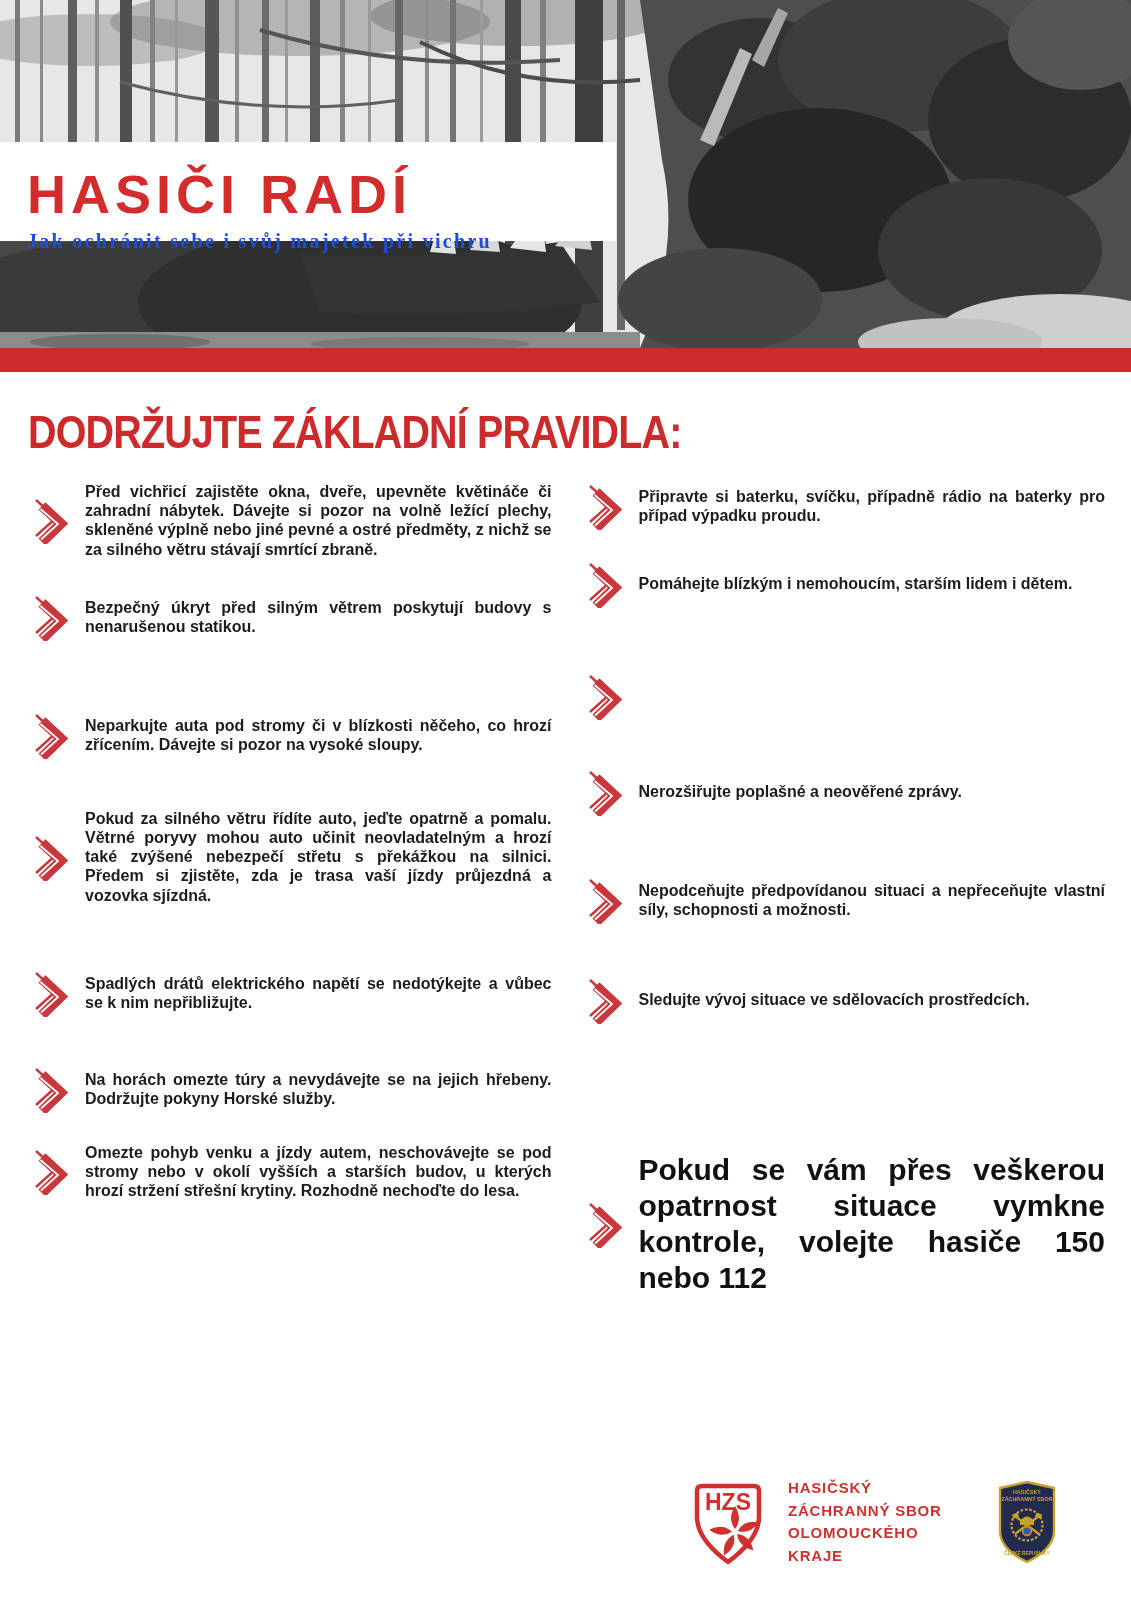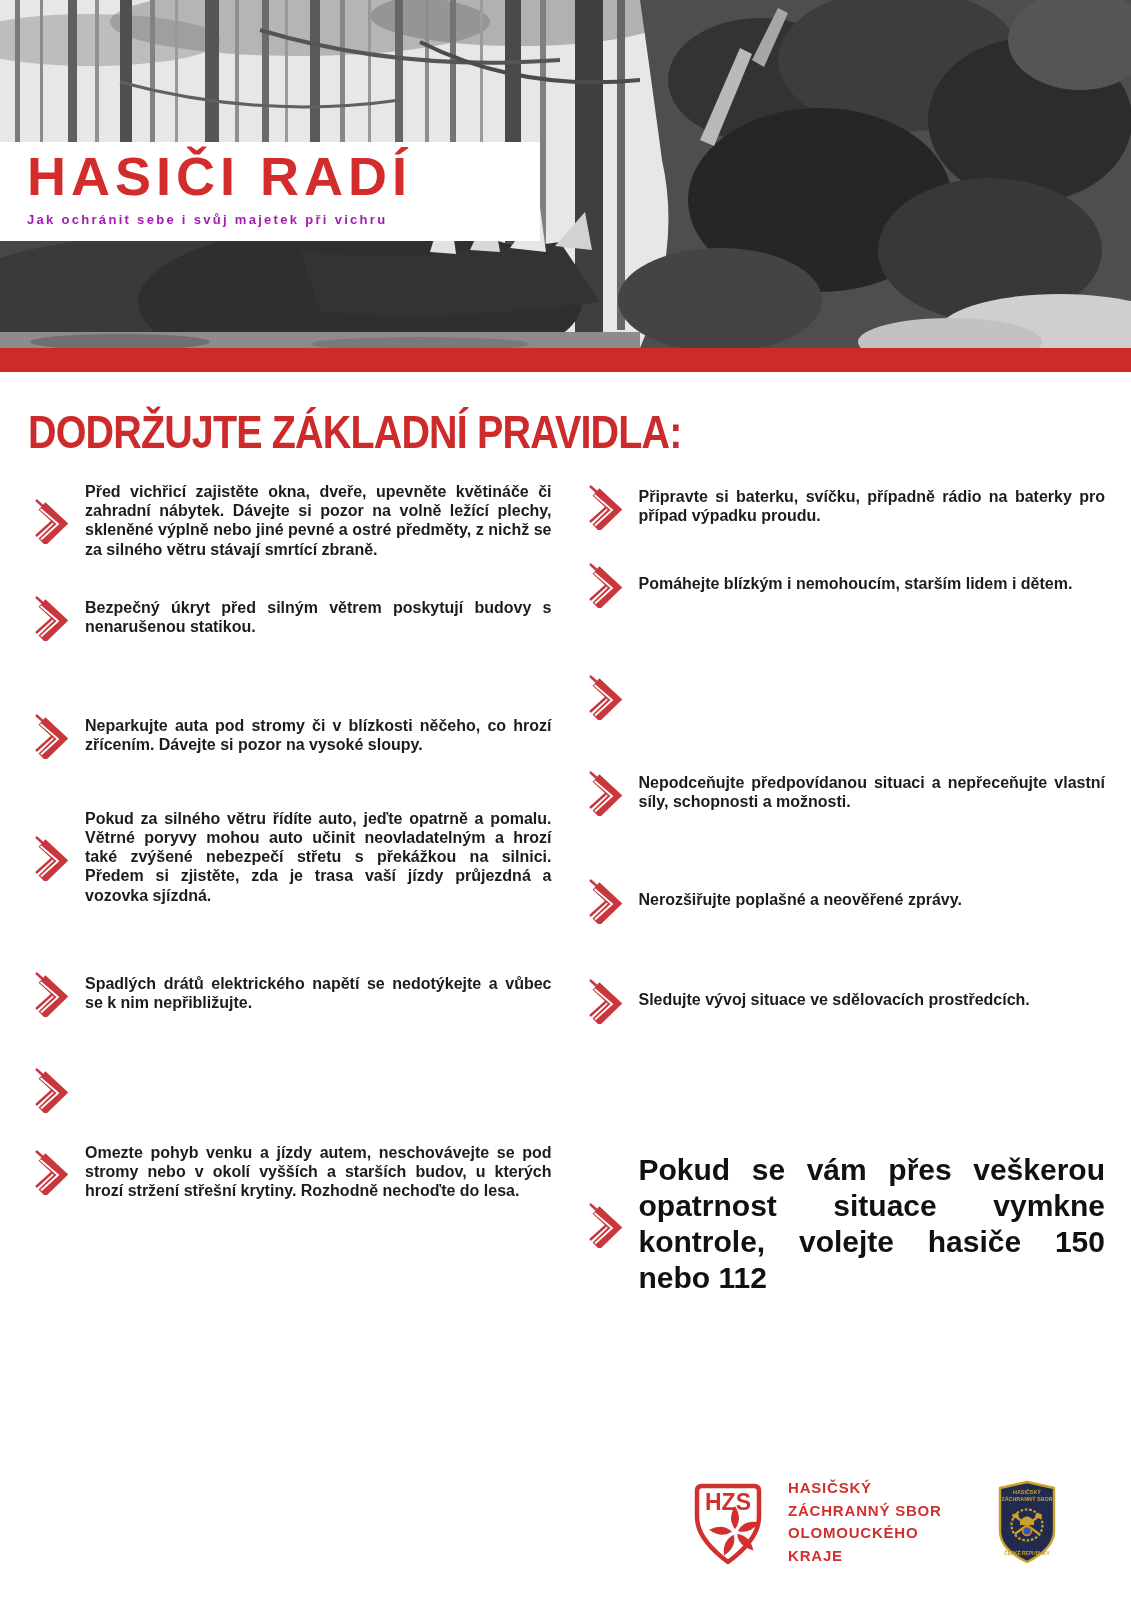--- a/index.html
+++ b/index.html
@@ -5,30 +5,30 @@
   html,body{margin:0;padding:0;}
   body{
     width:1131px;height:1600px;position:relative;background:#ffffff;
     font-family:"Liberation Sans", sans-serif;overflow:hidden;
   }
   
   .photo{position:absolute;top:0;left:0;width:1131px;height:348px;overflow:hidden;background:#e6e6e6;}
   .photo svg{display:block;width:100%;height:100%;}
   
   .banner{
-    position:absolute;top:142px;left:0;width:540px;height:99px;background:#ffffff;
-    box-sizing:border-box;padding:7px 0 0 27px;z-index:3;
+    position:absolute;top:142px;left:0;width:616px;height:99px;background:#ffffff;
+    box-sizing:border-box;padding:25px 0 0 27px;z-index:3;
   }
   .title{
     font-size:54px;line-height:1;font-weight:800;color:#d22c2c;
     letter-spacing:5px;white-space:nowrap;
   }
   .subtitle{
-    margin-top:9px;font-size:13px;font-weight:700;color:#a21caf;
-    letter-spacing:2.3px;white-space:nowrap;
+    margin-top:9px;font-size:20px;font-weight:700;color:#1d4ed8;
+    letter-spacing:2.3px;white-space:nowrap;font-family:Liberation Serif, serif;
   }
   
   .stripe{position:absolute;top:348px;left:0;width:1131px;height:24px;background:#cc2b2a;z-index:2;}
   
   .section-heading{
     position:absolute;top:404px;left:28px;font-size:47px;font-weight:800;color:#cd2b2b;
     transform:scaleX(.84);transform-origin:left center;letter-spacing:-1px;white-space:nowrap;
   }
   
   .columns{position:absolute;top:482px;left:28px;right:26px;display:flex;gap:30px;}
@@ -174,20 +174,21 @@
     <div class="rule">
       <svg class="chev">
           <use href="#chev"></use>
         </svg>
       <p>Spadlých drátů elektrického napětí se nedotýkejte a vůbec se k nim nepřibližujte.</p>
     </div>
     <div class="rule">
       <svg class="chev">
           <use href="#chev"></use>
         </svg>
+      <p>Na horách omezte túry a nevydávejte se na jejich hřebeny. Dodržujte pokyny Horské služby.</p>
     </div>
     <div class="rule">
       <svg class="chev">
           <use href="#chev"></use>
         </svg>
       <p>Omezte pohyb venku a jízdy autem, neschovávejte se pod stromy nebo v okolí vyšších a starších budov, u kterých hrozí stržení střešní krytiny. Rozhodně nechoďte do lesa.</p>
     </div>
   </div>
 
   <div class="col col-right">
@@ -205,27 +206,27 @@
     </div>
     <div class="rule">
       <svg class="chev">
           <use href="#chev"></use>
         </svg>
     </div>
     <div class="rule">
       <svg class="chev">
           <use href="#chev"></use>
         </svg>
+      <p>Nerozšiřujte poplašné a neověřené zprávy.</p>
+    </div>
+    <div class="rule">
+      <svg class="chev">
+          <use href="#chev"></use>
+        </svg>
       <p>Nepodceňujte předpovídanou situaci a nepřeceňujte vlastní síly, schopnosti a možnosti.</p>
-    </div>
-    <div class="rule">
-      <svg class="chev">
-          <use href="#chev"></use>
-        </svg>
-      <p>Nerozšiřujte poplašné a neověřené zprávy.</p>
     </div>
     <div class="rule">
       <svg class="chev">
           <use href="#chev"></use>
         </svg>
       <p>Sledujte vývoj situace ve sdělovacích prostředcích.</p>
     </div>
     <div class="rule emergency">
       <svg class="chev">
           <use href="#chev"></use>

